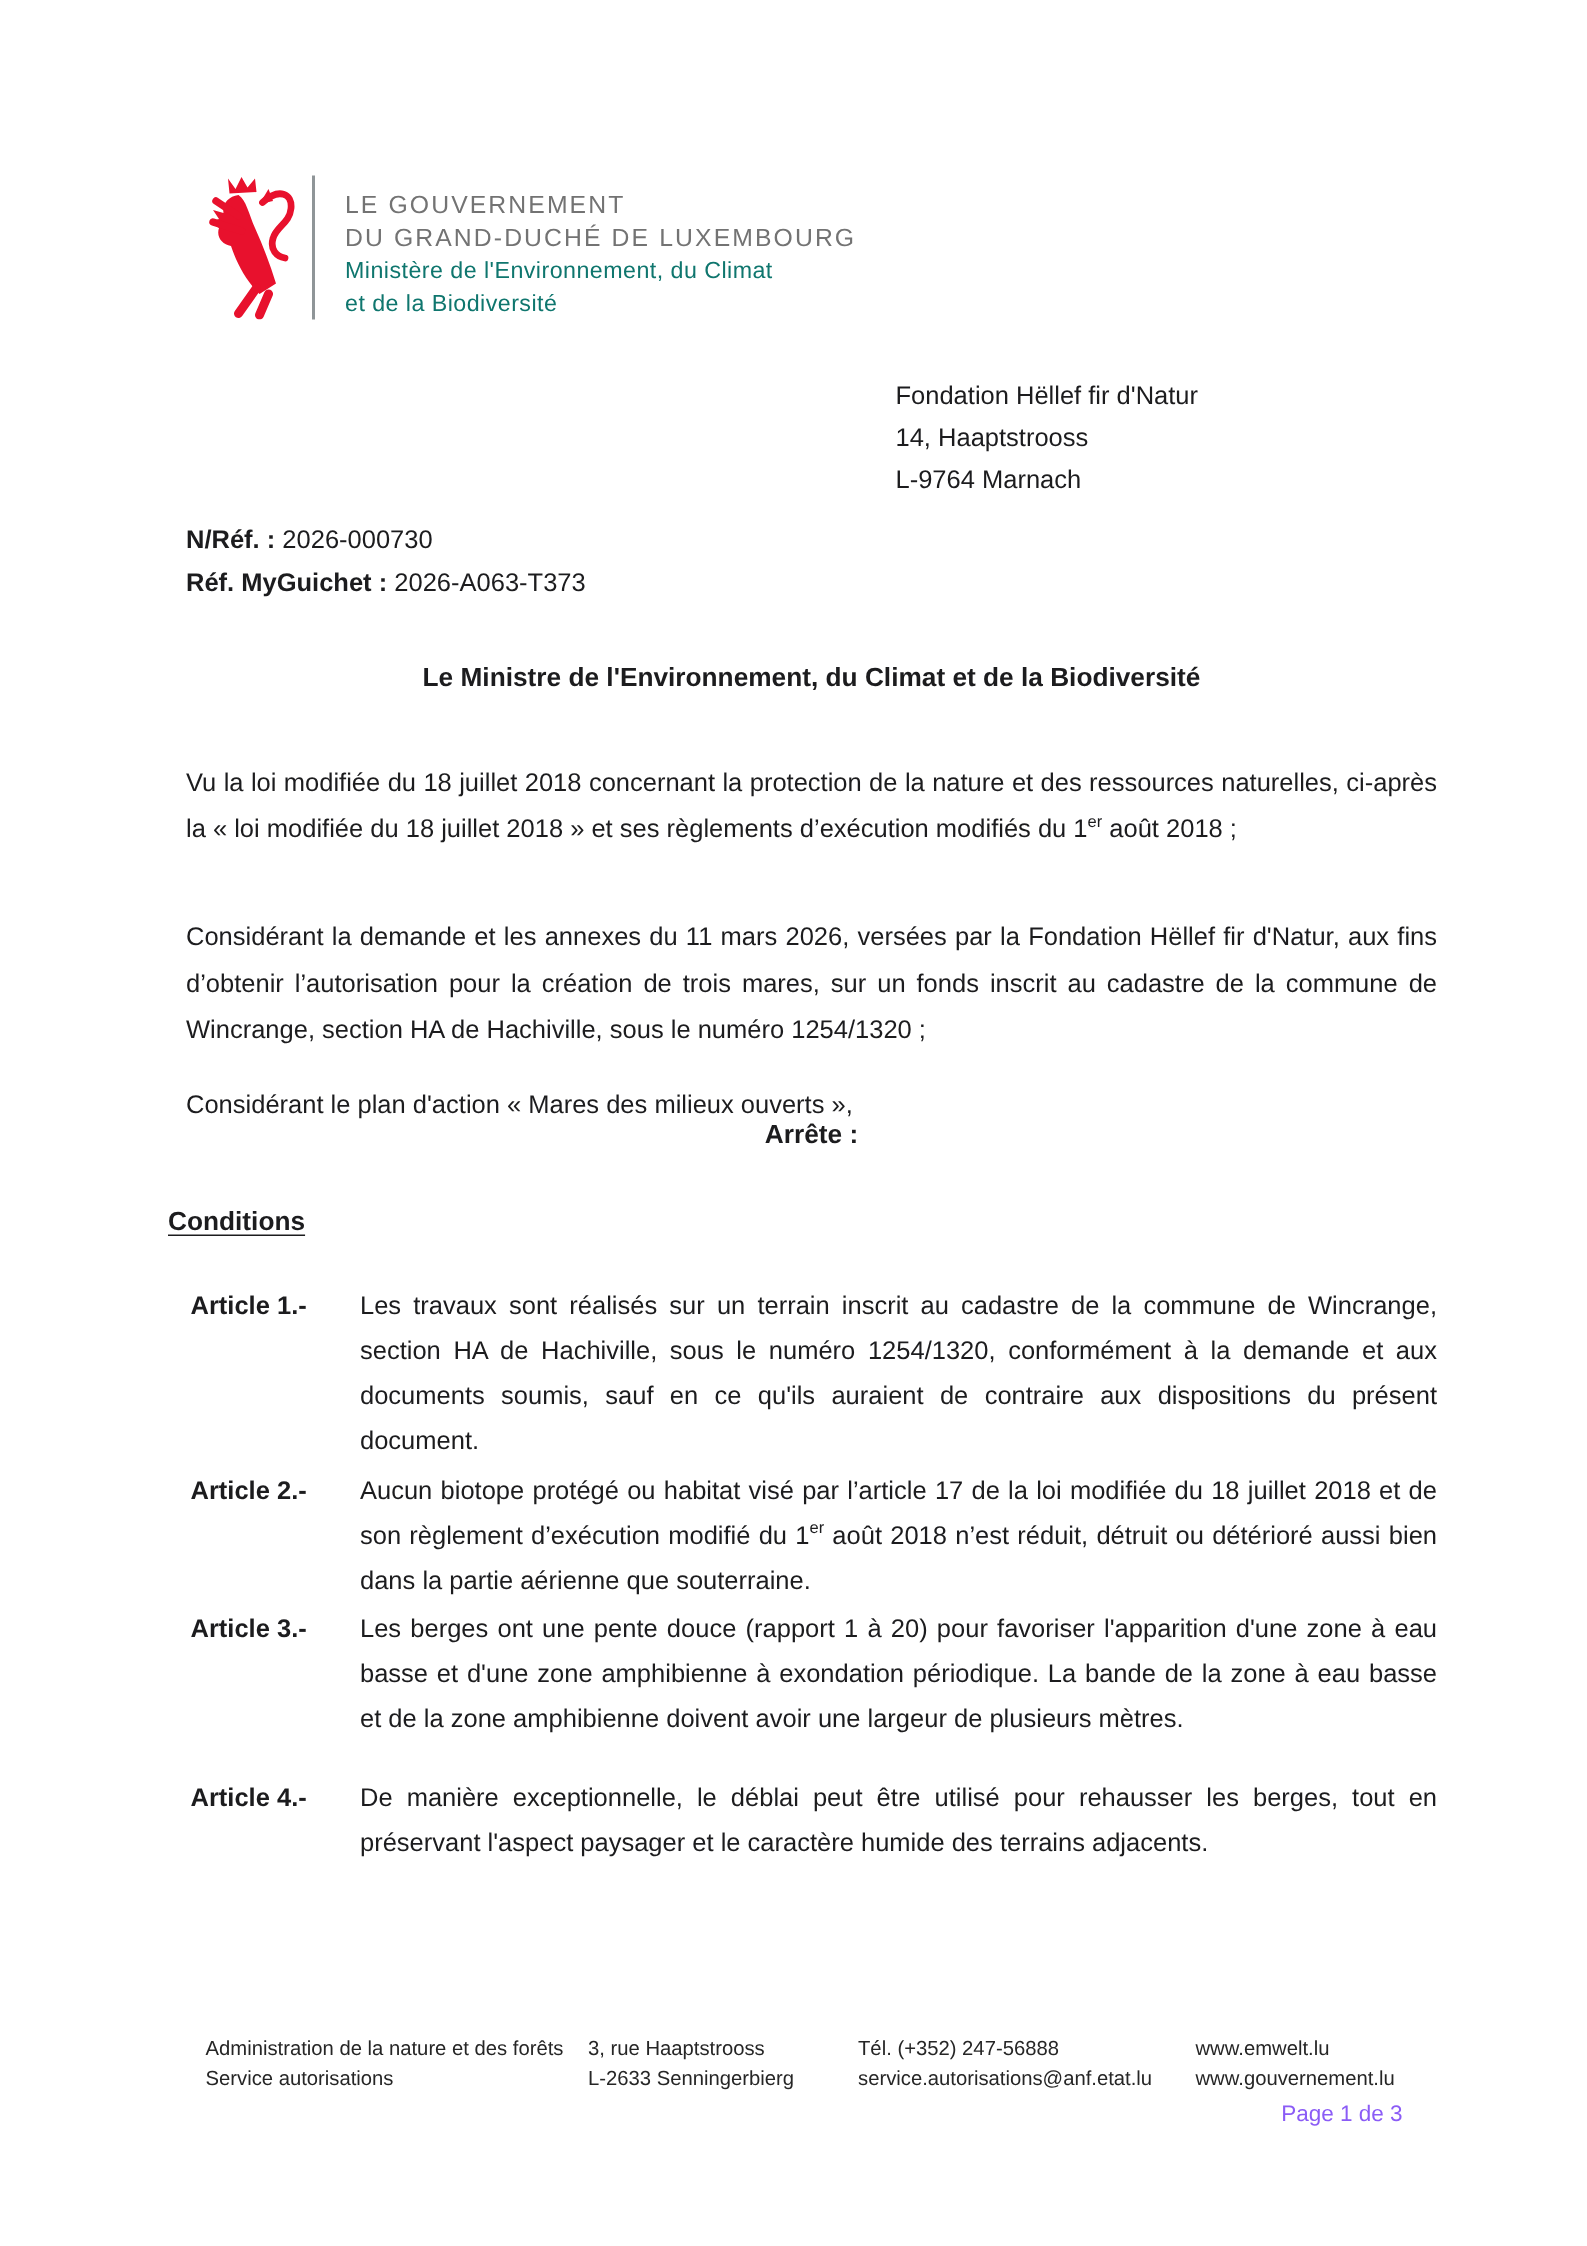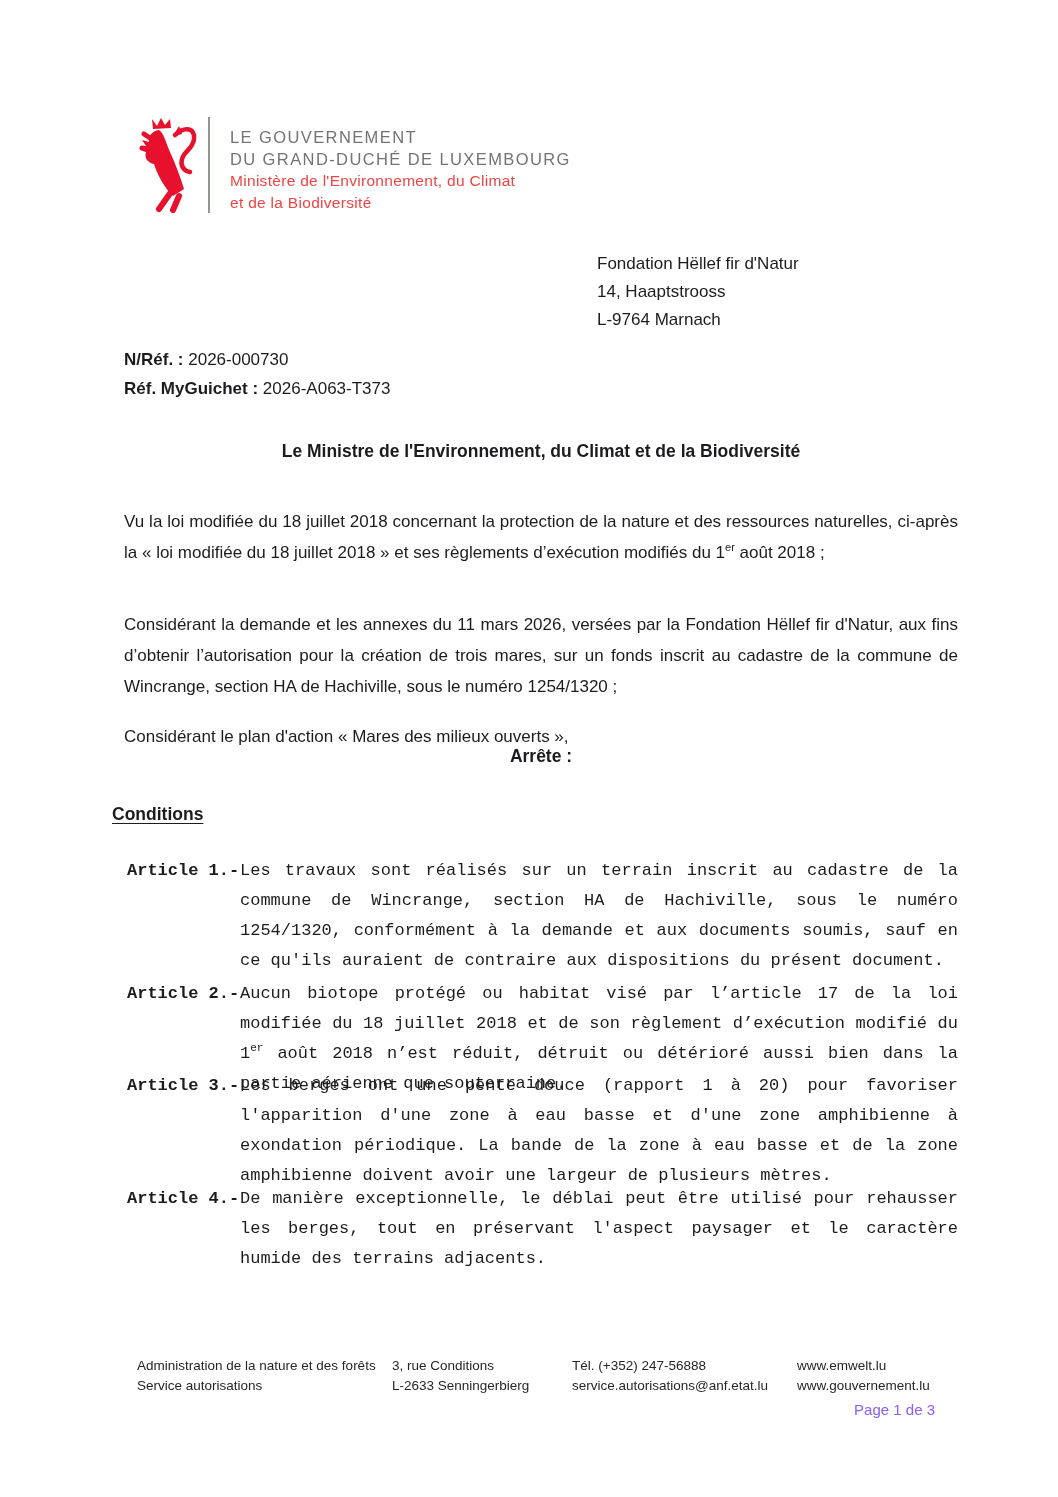--- a/index.html
+++ b/index.html
@@ -11,32 +11,32 @@
     font-family: "Liberation Sans", sans-serif;
     color: #1c1c1e;
     overflow: hidden;
   }
   
   .brand { position: absolute; left: 137px; top: 116px; display: flex; align-items: flex-start; }
   .brand-lion { width: 64px; height: 97px; flex: 0 0 auto; }
   .brand-divider { width: 2px; height: 96px; background: #8f9598; margin-left: 7px; margin-top: 1px; }
   .brand-text { margin-left: 20px; padding-top: 10px; }
   .brand-text .gov { color: #737373; font-size: 16.5px; line-height: 22px; letter-spacing: 1.4px; }
-  .brand-text .min { color: #ef4444; font-size: 15.5px; line-height: 22px; letter-spacing: 0.3px; }
+  .brand-text .min { color: #0f766e; font-size: 15.5px; line-height: 22px; letter-spacing: 0.3px; }
   
   .recipient { position: absolute; left: 597px; top: 250px; font-size: 17px; line-height: 28px; }
   .refs { position: absolute; left: 124px; top: 345px; font-size: 17px; line-height: 29px; }
   .b { font-weight: bold; }
   
   .doc-title { position: absolute; left: 124px; width: 834px; top: 441px; text-align: center; font-weight: bold; font-size: 17.5px; }
   .para { position: absolute; left: 124px; width: 834px; font-size: 17px; line-height: 31px; text-align: justify; }
   .para.single { text-align: left; }
   .centered-heading { position: absolute; left: 124px; width: 834px; text-align: center; font-weight: bold; font-size: 17.5px; }
   .section-heading { position: absolute; left: 112px; font-weight: bold; font-size: 17.5px; text-decoration: underline; text-underline-offset: 3px; }
-  .article { position: absolute; left: 127px; width: 831px; display: grid; grid-template-columns: 113px 1fr; font-family: Liberation Mono, monospace; }
+  .article { position: absolute; left: 127px; width: 831px; display: grid; grid-template-columns: 113px 1fr; }
   .article-label { font-weight: bold; font-size: 17px; line-height: 30px; white-space: nowrap; }
   .article-text { font-size: 17px; line-height: 30px; text-align: justify; }
   sup { font-size: 11px; line-height: 0; vertical-align: super; margin-top: 16px; }
   
   .footer { position: absolute; top: 1356px; left: 0; width: 1058px; font-size: 13.5px; line-height: 20px; color: #262626; }
   .footer .col { position: absolute; top: 0; }
   .fcol1 { left: 137px; }
   .fcol2 { left: 392px; }
   .fcol3 { left: 572px; }
   .fcol4 { left: 797px; }
@@ -113,21 +113,21 @@
     <div class="article-label">Article 4.-</div>
     <div class="article-text">De manière exceptionnelle, le déblai peut être utilisé pour rehausser les berges, tout en préservant l'aspect paysager et le caractère humide des terrains adjacents.</div>
   </div>
 
   <div class="footer">
     <div class="col fcol1">
       <div>Administration de la nature et des forêts</div>
       <div>Service autorisations</div>
     </div>
     <div class="col fcol2">
-      <div>3, rue Conditions</div>
+      <div>3, rue Haaptstrooss</div>
       <div>L-2633 Senningerbierg</div>
     </div>
     <div class="col fcol3">
       <div>Tél. (+352) 247-56888</div>
       <div>service.autorisations@anf.etat.lu</div>
     </div>
     <div class="col fcol4">
       <div>www.emwelt.lu</div>
       <div>www.gouvernement.lu</div>
     </div>

